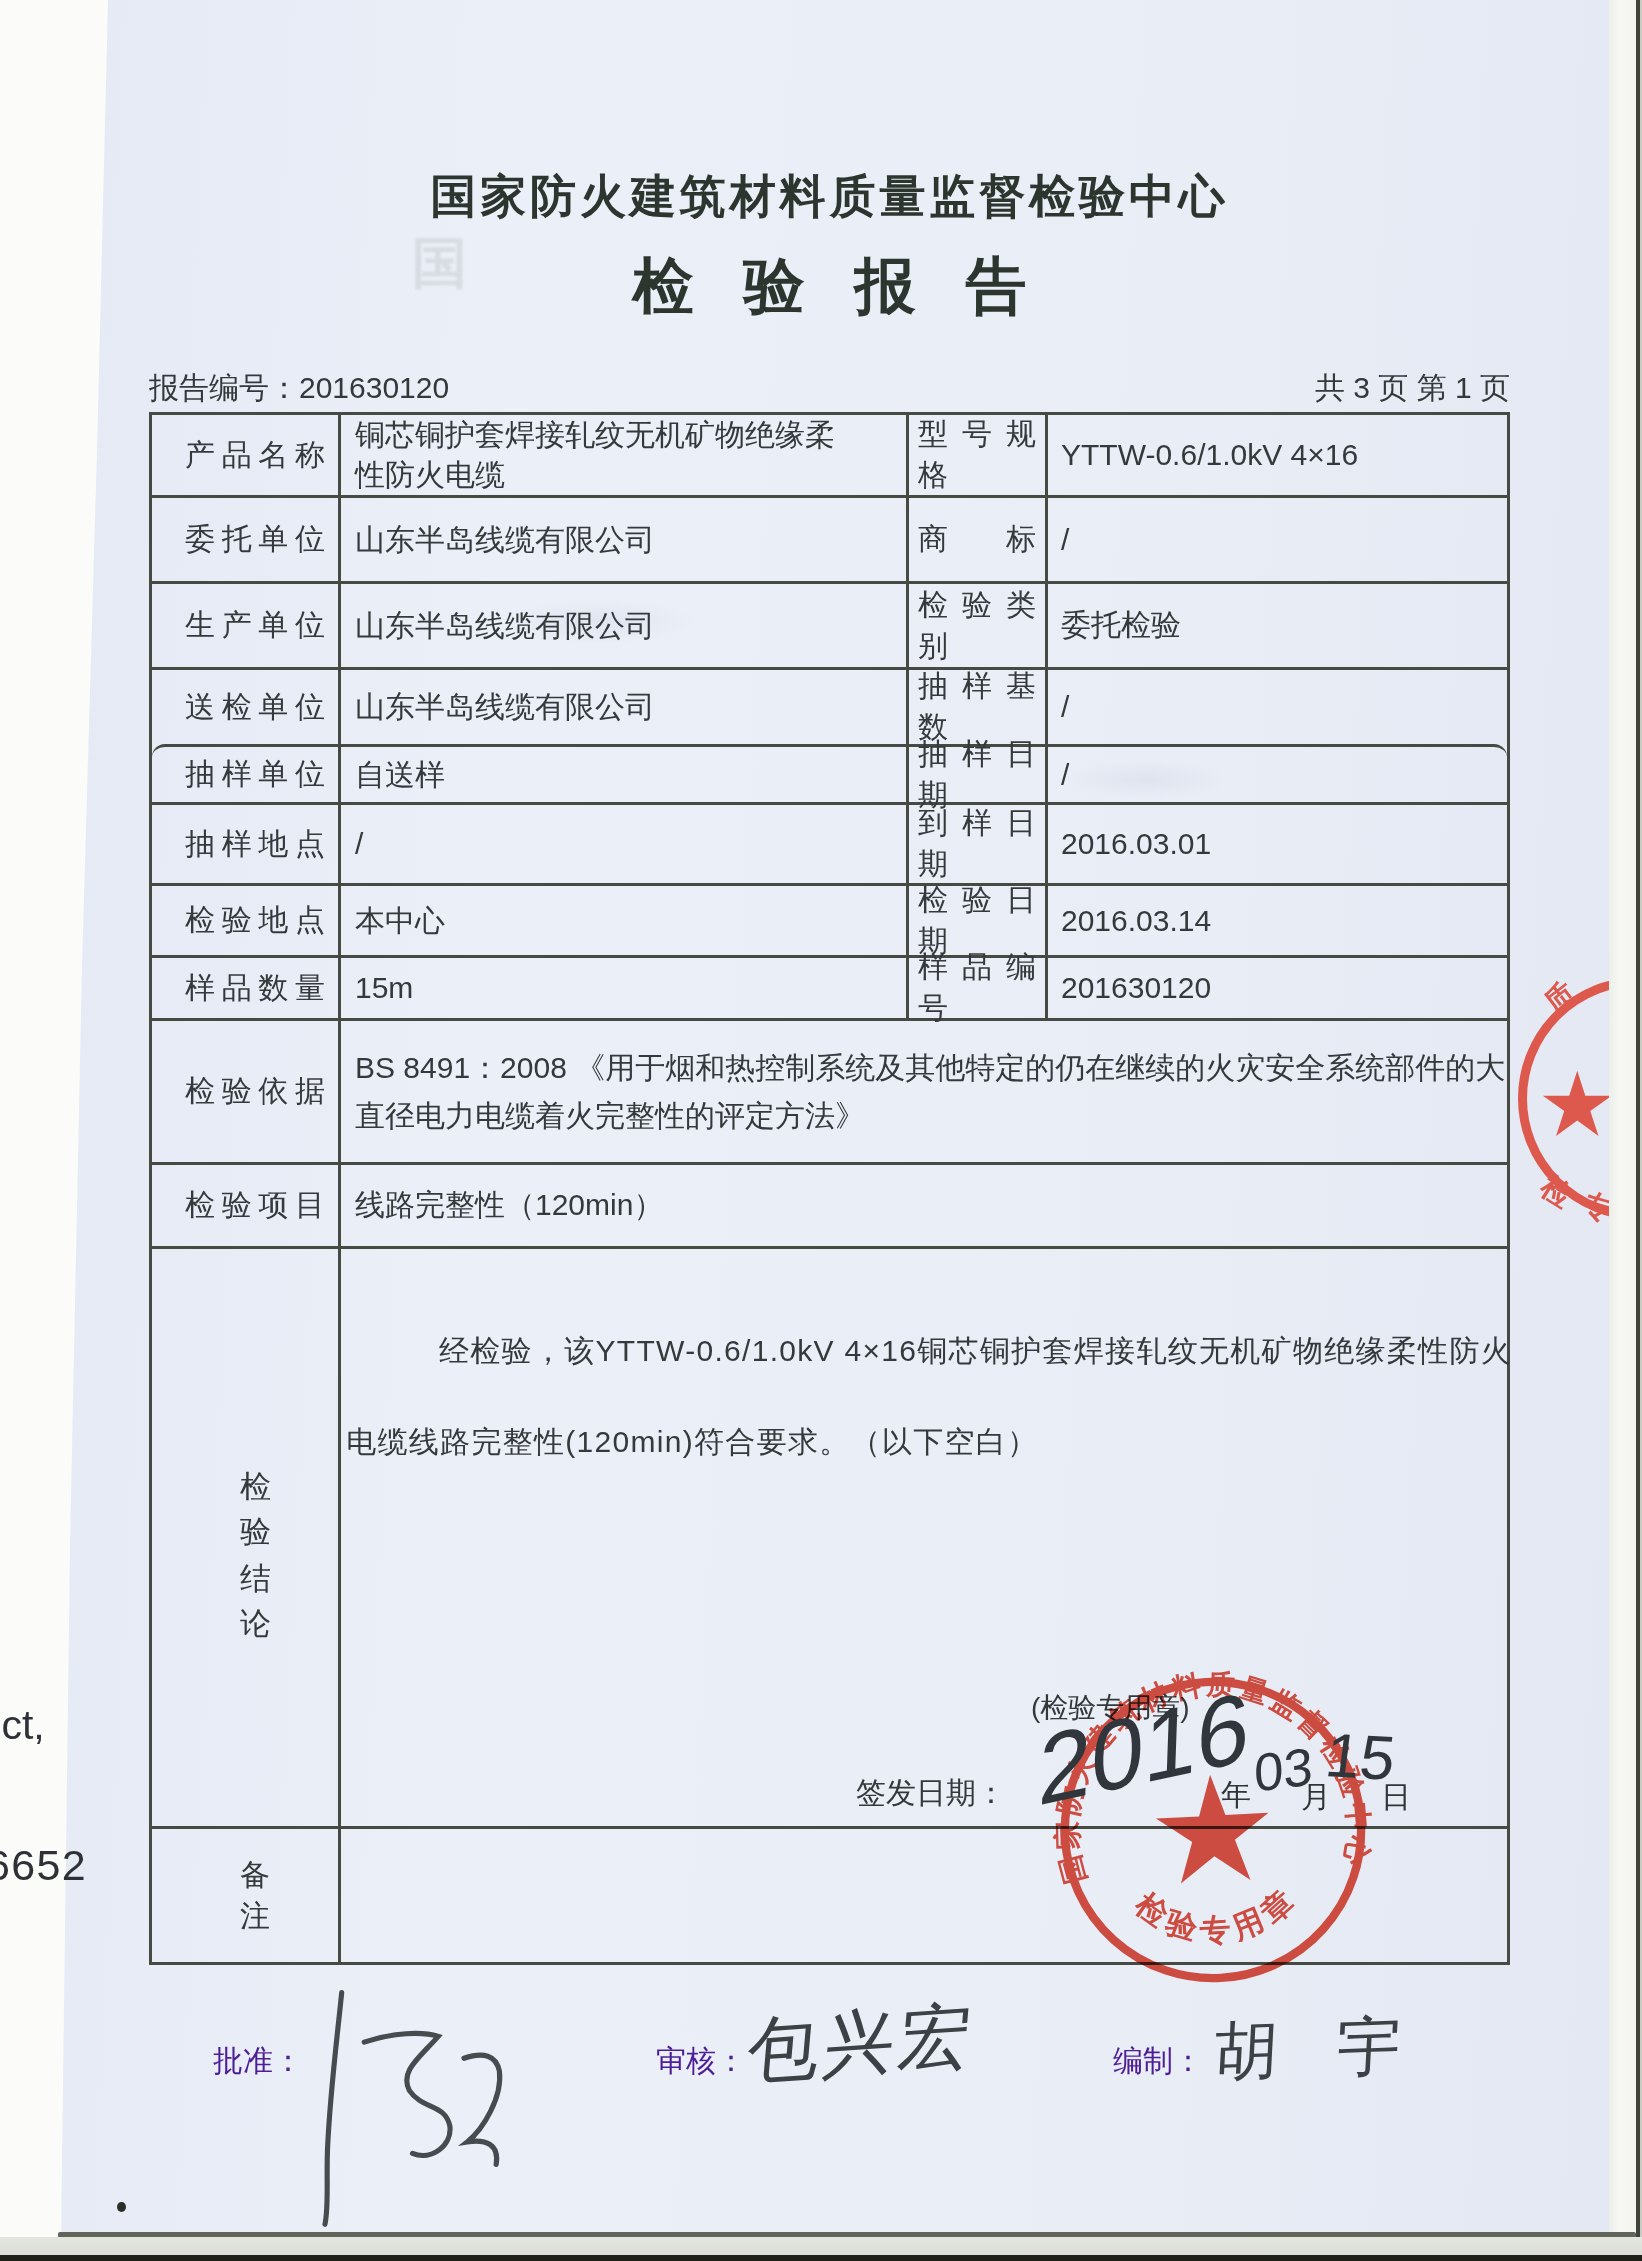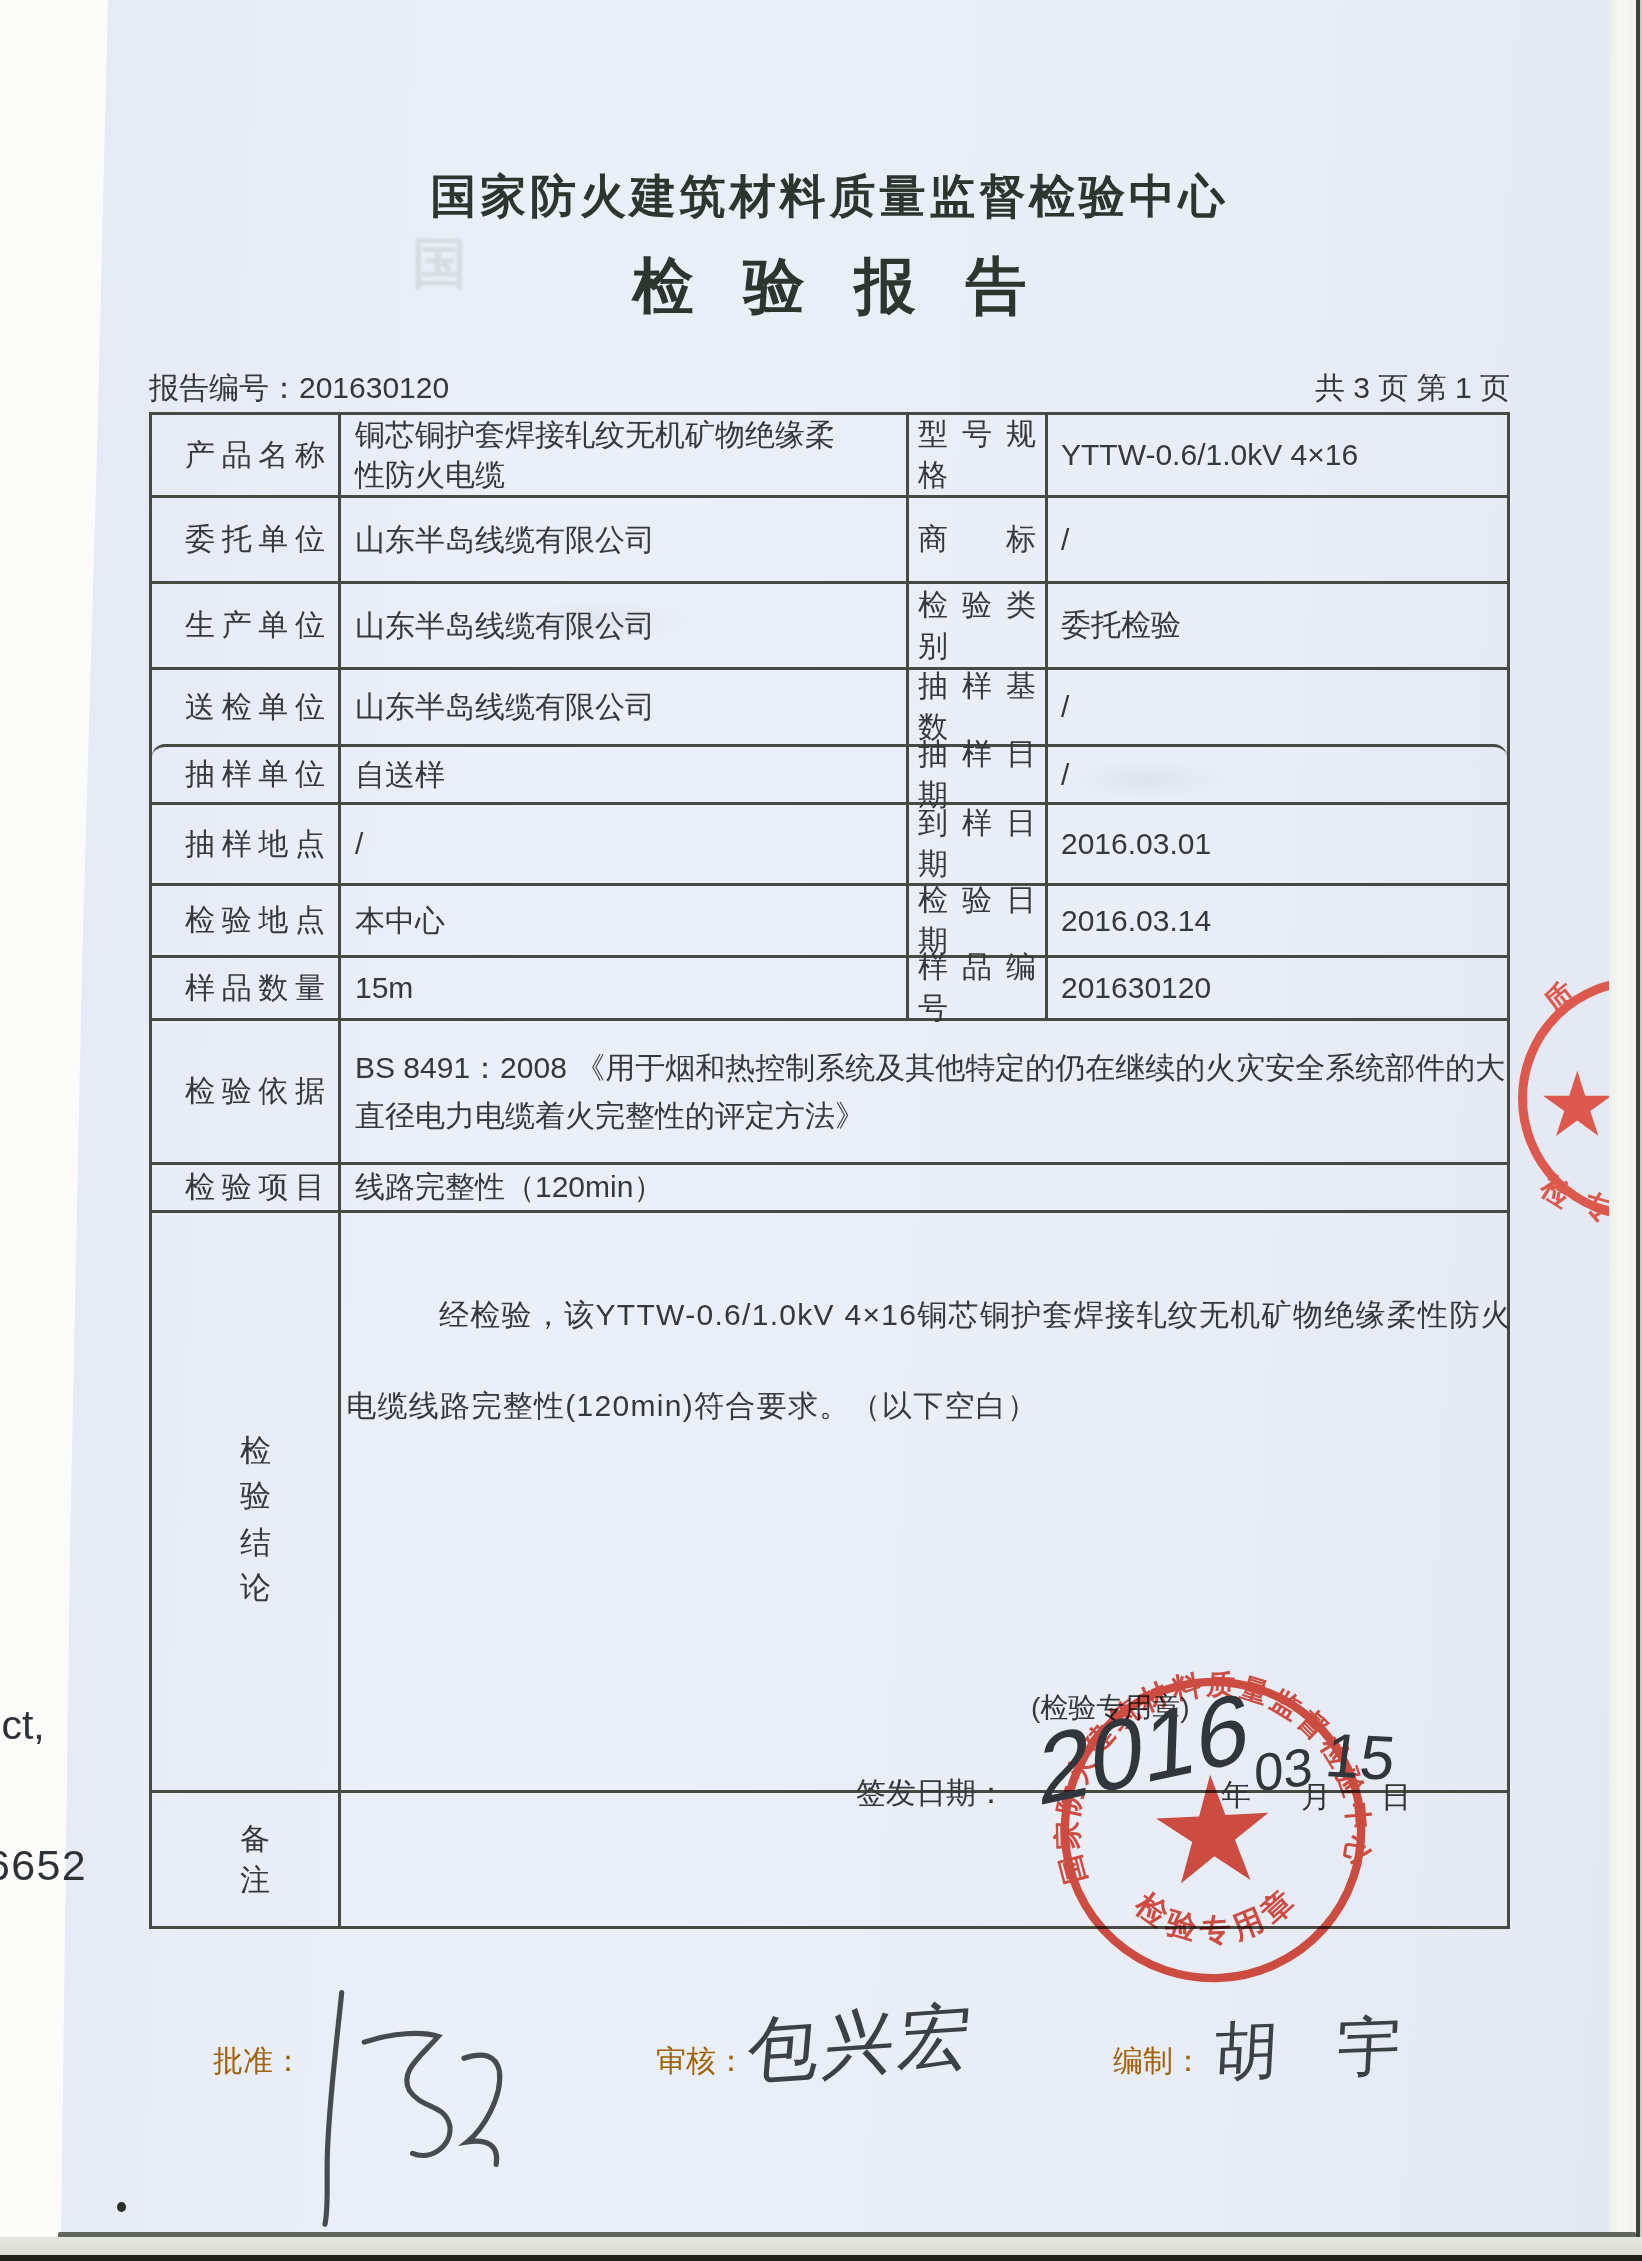--- a/index.html
+++ b/index.html
@@ -41,21 +41,21 @@
   .c-val1{width:568px;padding-left:14px;}
   .c-val1 .wrapv{max-width:499px;line-height:40px;}
   .c-label2{width:139px;padding:0 9px;}
   .c-label2 .jt{width:100%;text-align:justify;text-align-last:justify;}
   .c-val2{flex:1;padding-left:13px;}
   .c-wide{flex:1;padding-left:14px;}
   .c-wide .wrapb{max-width:1166px;line-height:48px;}
   .row-h1{height:80px;}  .row-h2{height:86px;}  .row-h3{height:86px;}
   .row-h4{height:77px;}  .row-h5{height:58px;border-radius:13px;}  .row-h6{height:81px;}
   .row-h7{height:72px;}  .row-h8{height:63px;}
-  .row-basis{height:144px;} .row-items{height:48px;}
+  .row-basis{height:144px;} .row-items{height:84px;}
   .row-conc{height:580px;}  .row-remark{height:136px;}
   .conc-label{justify-content:center;}
   .conc-label .vert{writing-mode:vertical-rl;letter-spacing:46px;font-size:31px;}
   .remark-label{justify-content:center;}
   .remark-label .ctr{width:100%;text-align:center;letter-spacing:28px;padding-left:28px;box-sizing:border-box;}
   .conc-cell{position:relative;align-items:flex-start;}
   .conc-line{position:absolute;font-size:30px;letter-spacing:1.3px;white-space:nowrap;}
   .conc-line1{left:98px;top:82px;}
   .conc-line2{left:5.2px;top:173px;}
 
@@ -66,21 +66,21 @@
   .hw{position:absolute;color:#30363b;z-index:7;font-weight:500;}
   .hw-year{left:1036px;top:1693px;font-size:97px;transform:rotate(-12deg) skewX(-14deg);}
   .hw-month{left:1254px;top:1739px;font-size:53px;transform:rotate(-7deg) skewX(-6deg);}
   .hw-day{left:1326px;top:1721px;font-size:62px;transform:rotate(3deg) skewX(-4deg);}
 
   
   .stamp-main{position:absolute;left:1052px;top:1669px;width:322px;height:322px;z-index:6;mix-blend-mode:multiply;opacity:0.88;transform:rotate(-3deg);}
   .stamp-edge{position:absolute;left:1501px;top:960px;width:110px;height:277px;z-index:4;overflow:hidden;opacity:0.82;}
 
   
-  .f-label{position:absolute;font-size:30px;z-index:4;color:#a16207;}
+  .f-label{position:absolute;font-size:30px;z-index:4;color:#4c1d95;}
   .sig-svg{position:absolute;z-index:4;}
   .hw-name{position:absolute;z-index:4;color:#3b4145;}
   .hw-review{left:747px;top:1996px;font-size:72px;transform:rotate(-4deg) skewX(-9deg);letter-spacing:3.9px;}
   .hw-prepare{left:1214px;top:2005px;font-size:64px;transform:rotate(-2deg) skewX(-5deg);letter-spacing:59px;white-space:nowrap;}
 
   
   .margin-note{position:absolute;z-index:2;color:#2e3237;font-weight:500;}
   .mn1{left:-7.7px;top:1702px;font-size:41px;}
   .mn2{left:-14px;top:1841px;font-size:43px;letter-spacing:1.3px;}
 </style>

